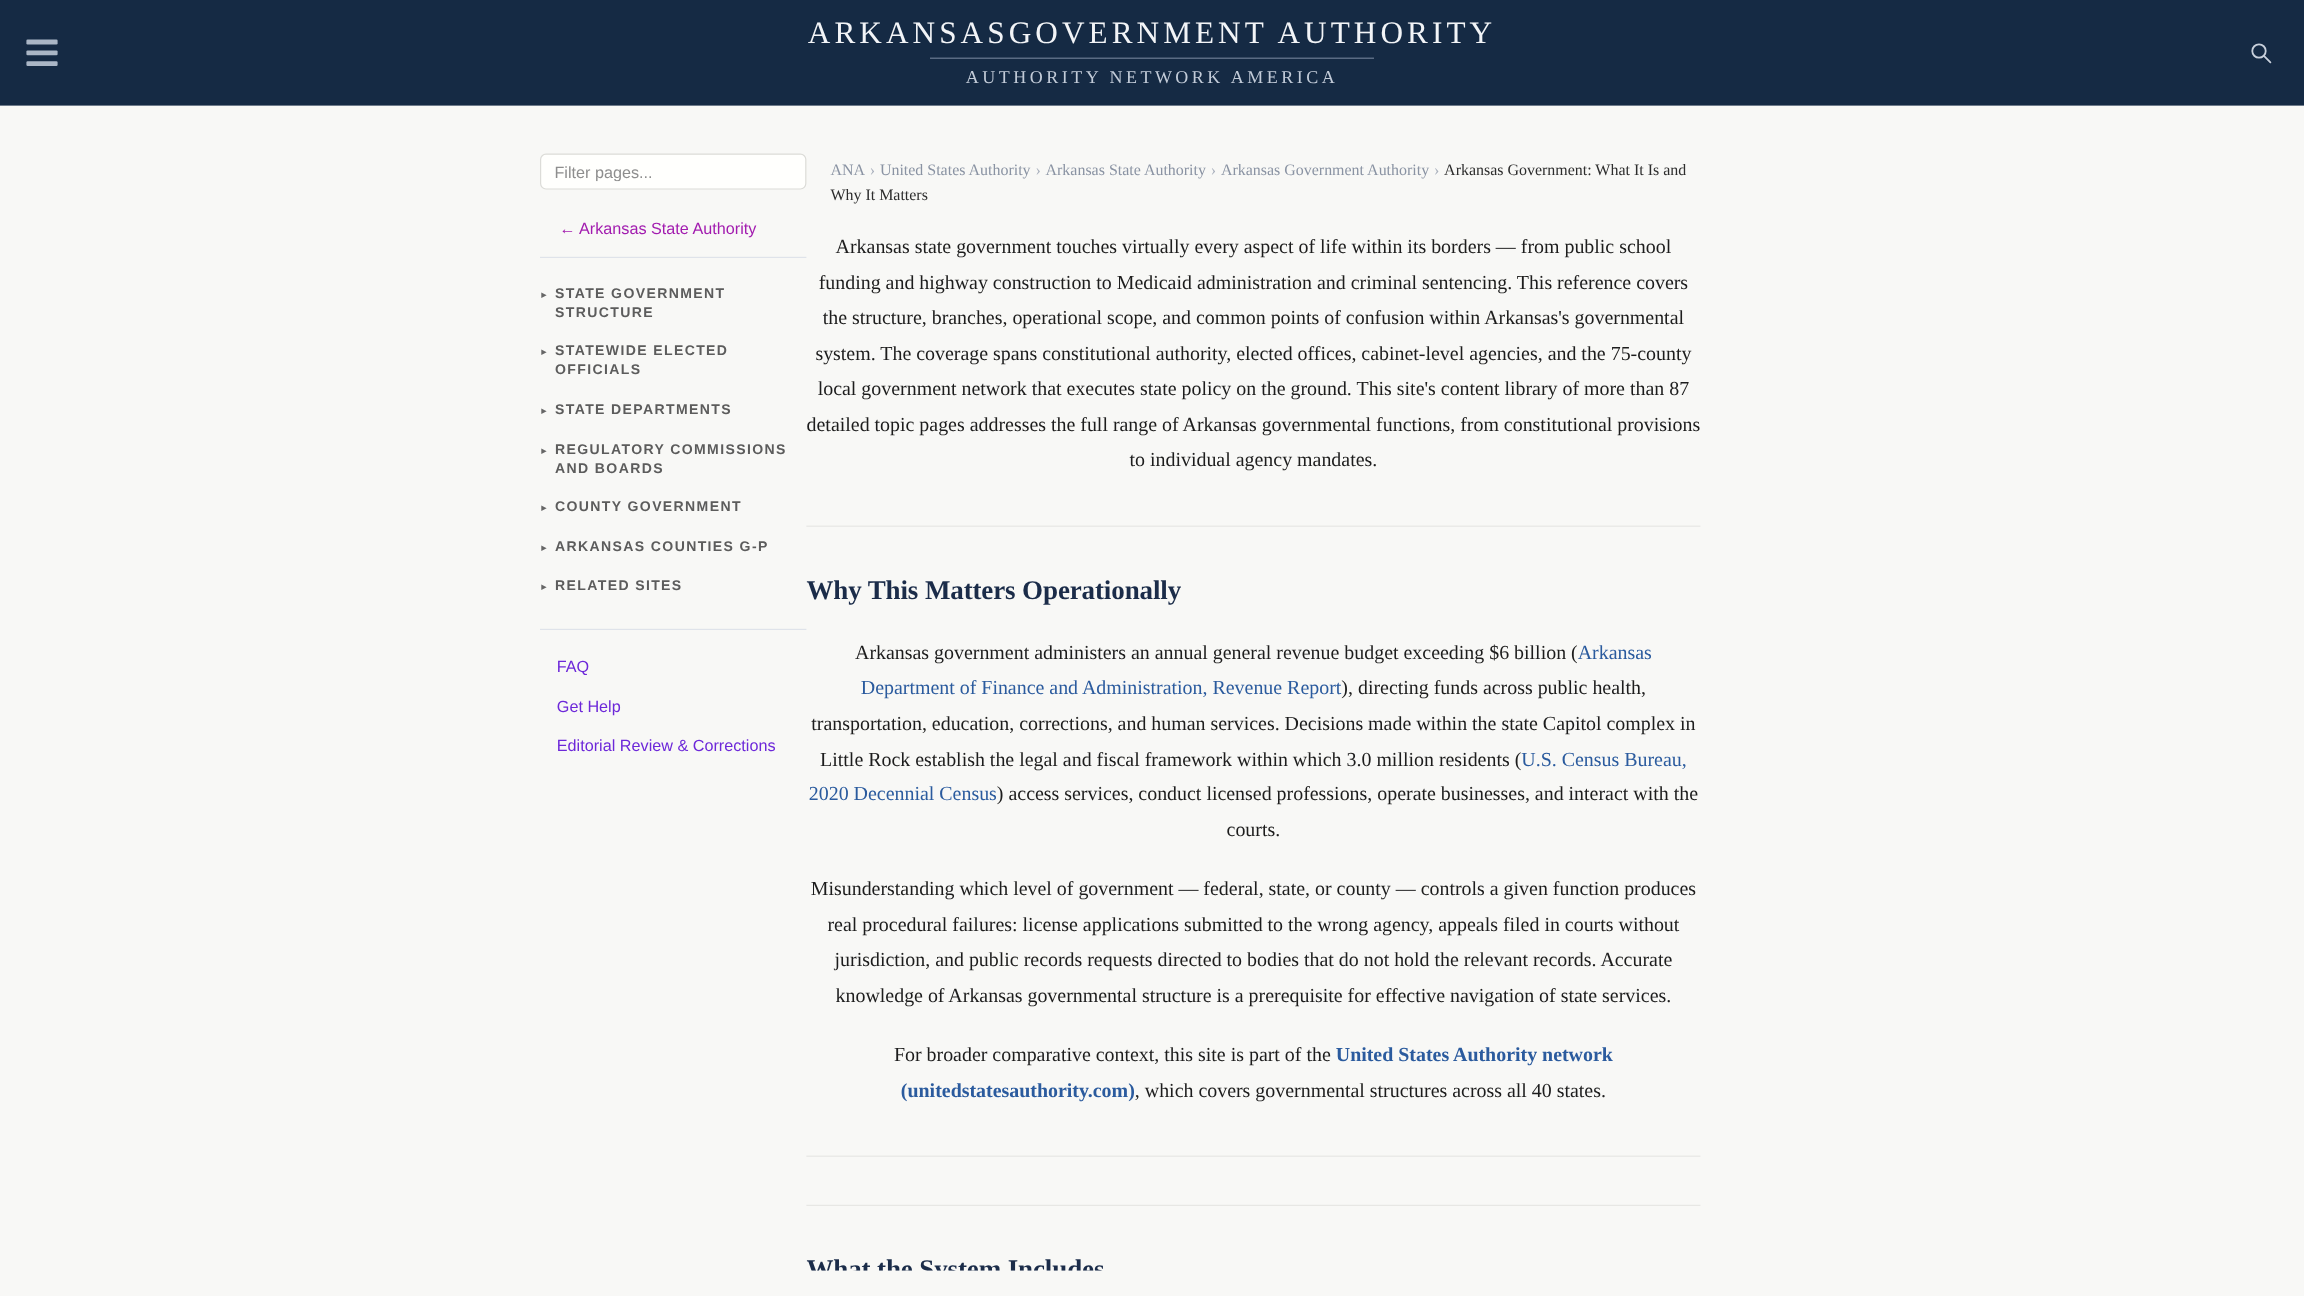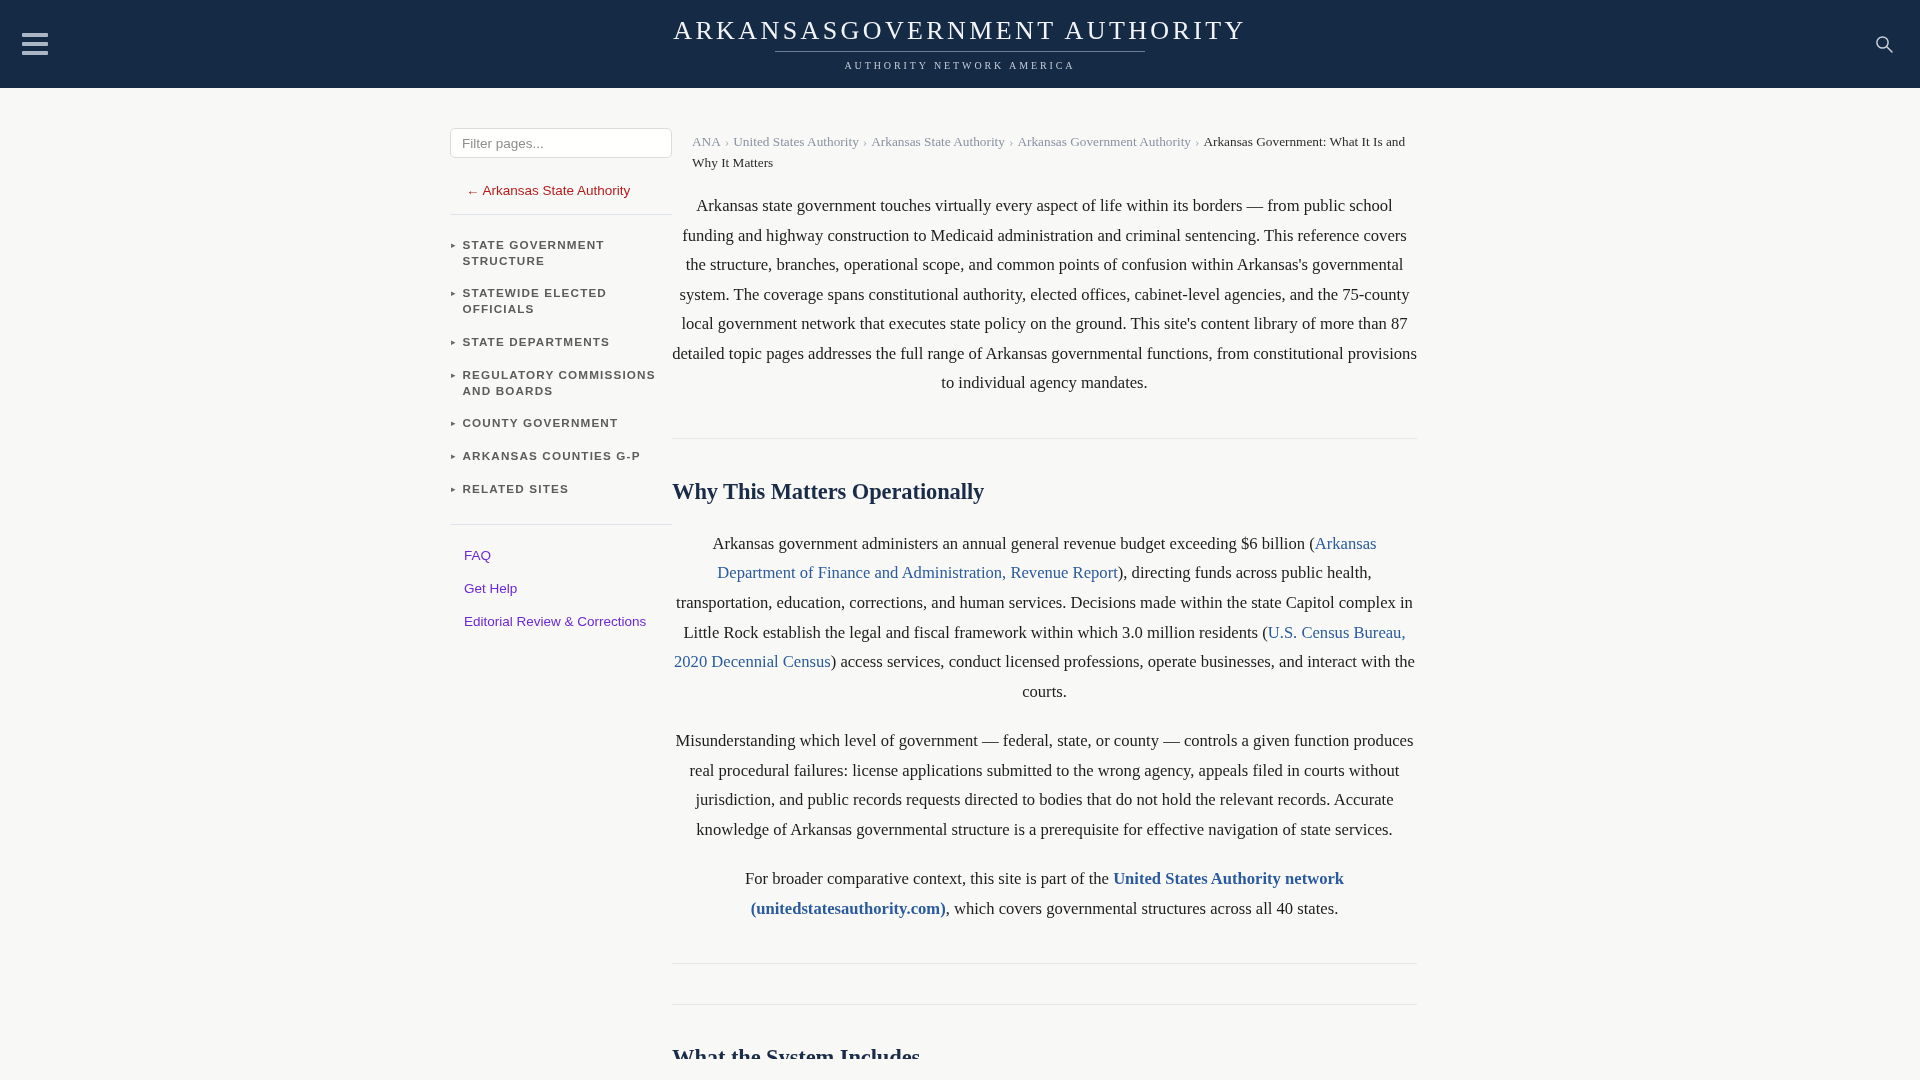--- a/index.html
+++ b/index.html
@@ -56,21 +56,21 @@
     white-space: nowrap;
   }
   .brand-rule {
     height: 1px;
     background: #6c7c93;
     width: 370px;
     margin: 0 auto 9px auto;
   }
   .brand-sub {
     font-family: "Liberation Serif", serif;
-    font-size: 10px;
+    font-size: 15px;
     letter-spacing: 2.9px;
     color: #c2cbd8;
     white-space: nowrap;
   }
   .search-icon-btn {
     position: absolute;
     right: 22px;
     top: 50%;
     transform: translateY(-50%);
     width: 28px;
@@ -111,21 +111,21 @@
     font-family: "Liberation Sans", sans-serif;
     outline: none;
   }
   .filter-input::placeholder { color: #8e8e8e; }
 
   .back-link {
     display: block;
     margin-top: 25px;
     margin-bottom: 16px;
     font-size: 13.5px;
-    color: #b91c1c;
+    color: #a21caf;
     text-decoration: none;
     padding-left: 16px;
     cursor: pointer;
   }
   .sidebar-divider {
     height: 1px;
     background: #dfe3ea;
     width: 100%;
   }
   .nav-list { padding-top: 14px; }

